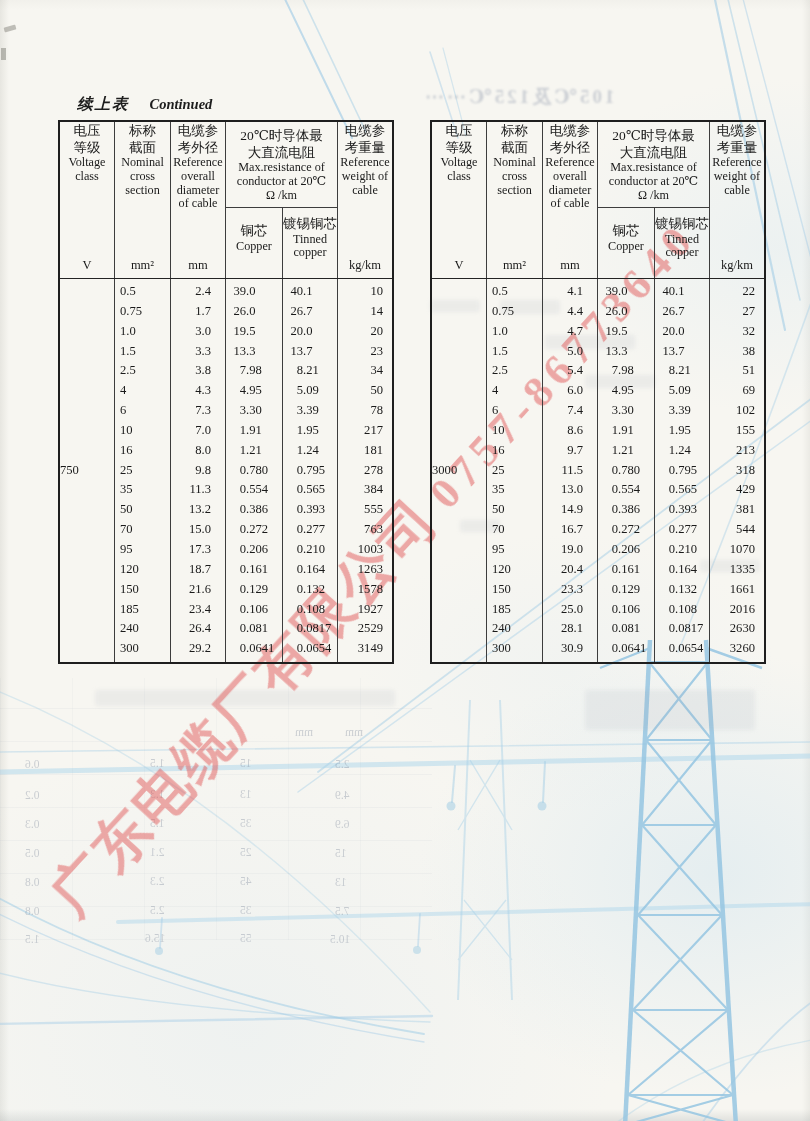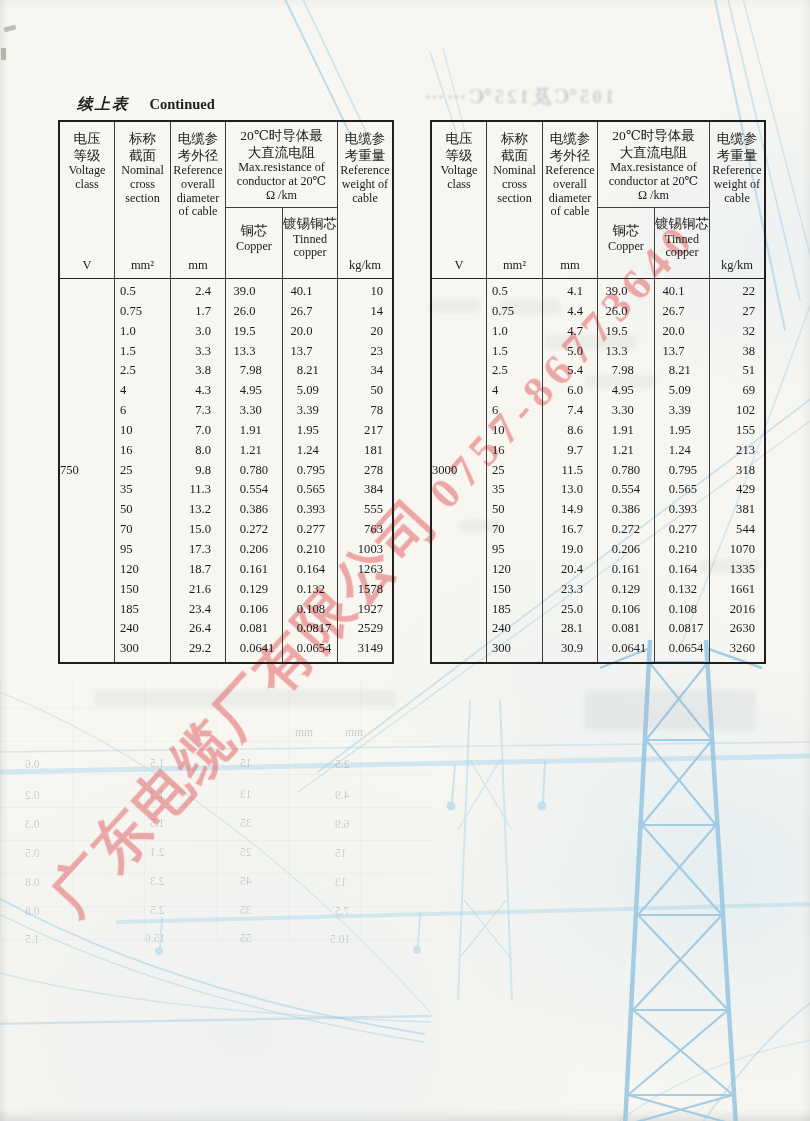--- a/index.html
+++ b/index.html
@@ -30,26 +30,26 @@
     font-size:11.5px;filter:blur(.7px);white-space:nowrap;}
   .smudge{position:absolute;z-index:1;background:rgba(152,162,178,.13);filter:blur(2px);border-radius:3px;}
   
   .watermark{position:absolute;left:46px;top:848px;z-index:2;transform:rotate(-47.5deg);
     transform-origin:30px 30px;white-space:nowrap;color:rgba(224,82,82,.48);filter:blur(.3px);}
   .wm-co{font-size:57px;font-weight:700;letter-spacing:3px;}
   .wm-ph{font-size:44px;font-weight:700;letter-spacing:7px;margin-left:12px;}
   
   .continued{position:absolute;left:77px;top:94px;z-index:3;color:#1d1d1d;}
   .continued .zh-t{font-size:15.5px;font-style:italic;font-weight:600;letter-spacing:2px;}
-  .continued .en-t{font-size:14.5px;font-weight:600;margin-left:16px;}
+  .continued .en-t{font-size:14.5px;font-style:italic;font-weight:600;margin-left:16px;}
   
   .cab-table{position:absolute;top:120px;z-index:3;border:2.2px solid #1e1e1e;background:transparent;color:#1a1a1a;}
   .thead{display:grid;grid-template-columns:55px 56px 55px 57px 55px 54px;grid-template-rows:86px 70px;
     border-bottom:1.4px solid #232323;}
-  .hc{border-right:1px solid #3d3d3d;position:relative;text-align:center;box-sizing:border-box;padding-top:9px;}
+  .hc{border-right:1px solid #3d3d3d;position:relative;text-align:center;box-sizing:border-box;padding-top:1px;}
   .hc.last{border-right:none;}
   .span2{grid-row:1/3;}
   .c45{grid-column:4/6;grid-row:1;border-bottom:1px solid #3d3d3d;padding-top:6px;}
   .sub4{grid-column:4;grid-row:2;padding-top:15px;}
   .sub5{grid-column:5;grid-row:2;padding-top:8px;}
   .zh{font-size:13.5px;line-height:16.5px;}
   .en{font-size:12.2px;line-height:13.8px;}
   .unit{position:absolute;bottom:5px;left:0;right:0;font-size:12.5px;}
   .tdata{display:grid;grid-template-columns:55px 56px 55px 57px 55px 54px;}
   .dcol{border-right:1px solid #3d3d3d;box-sizing:border-box;padding-top:3px;padding-bottom:3px;}

